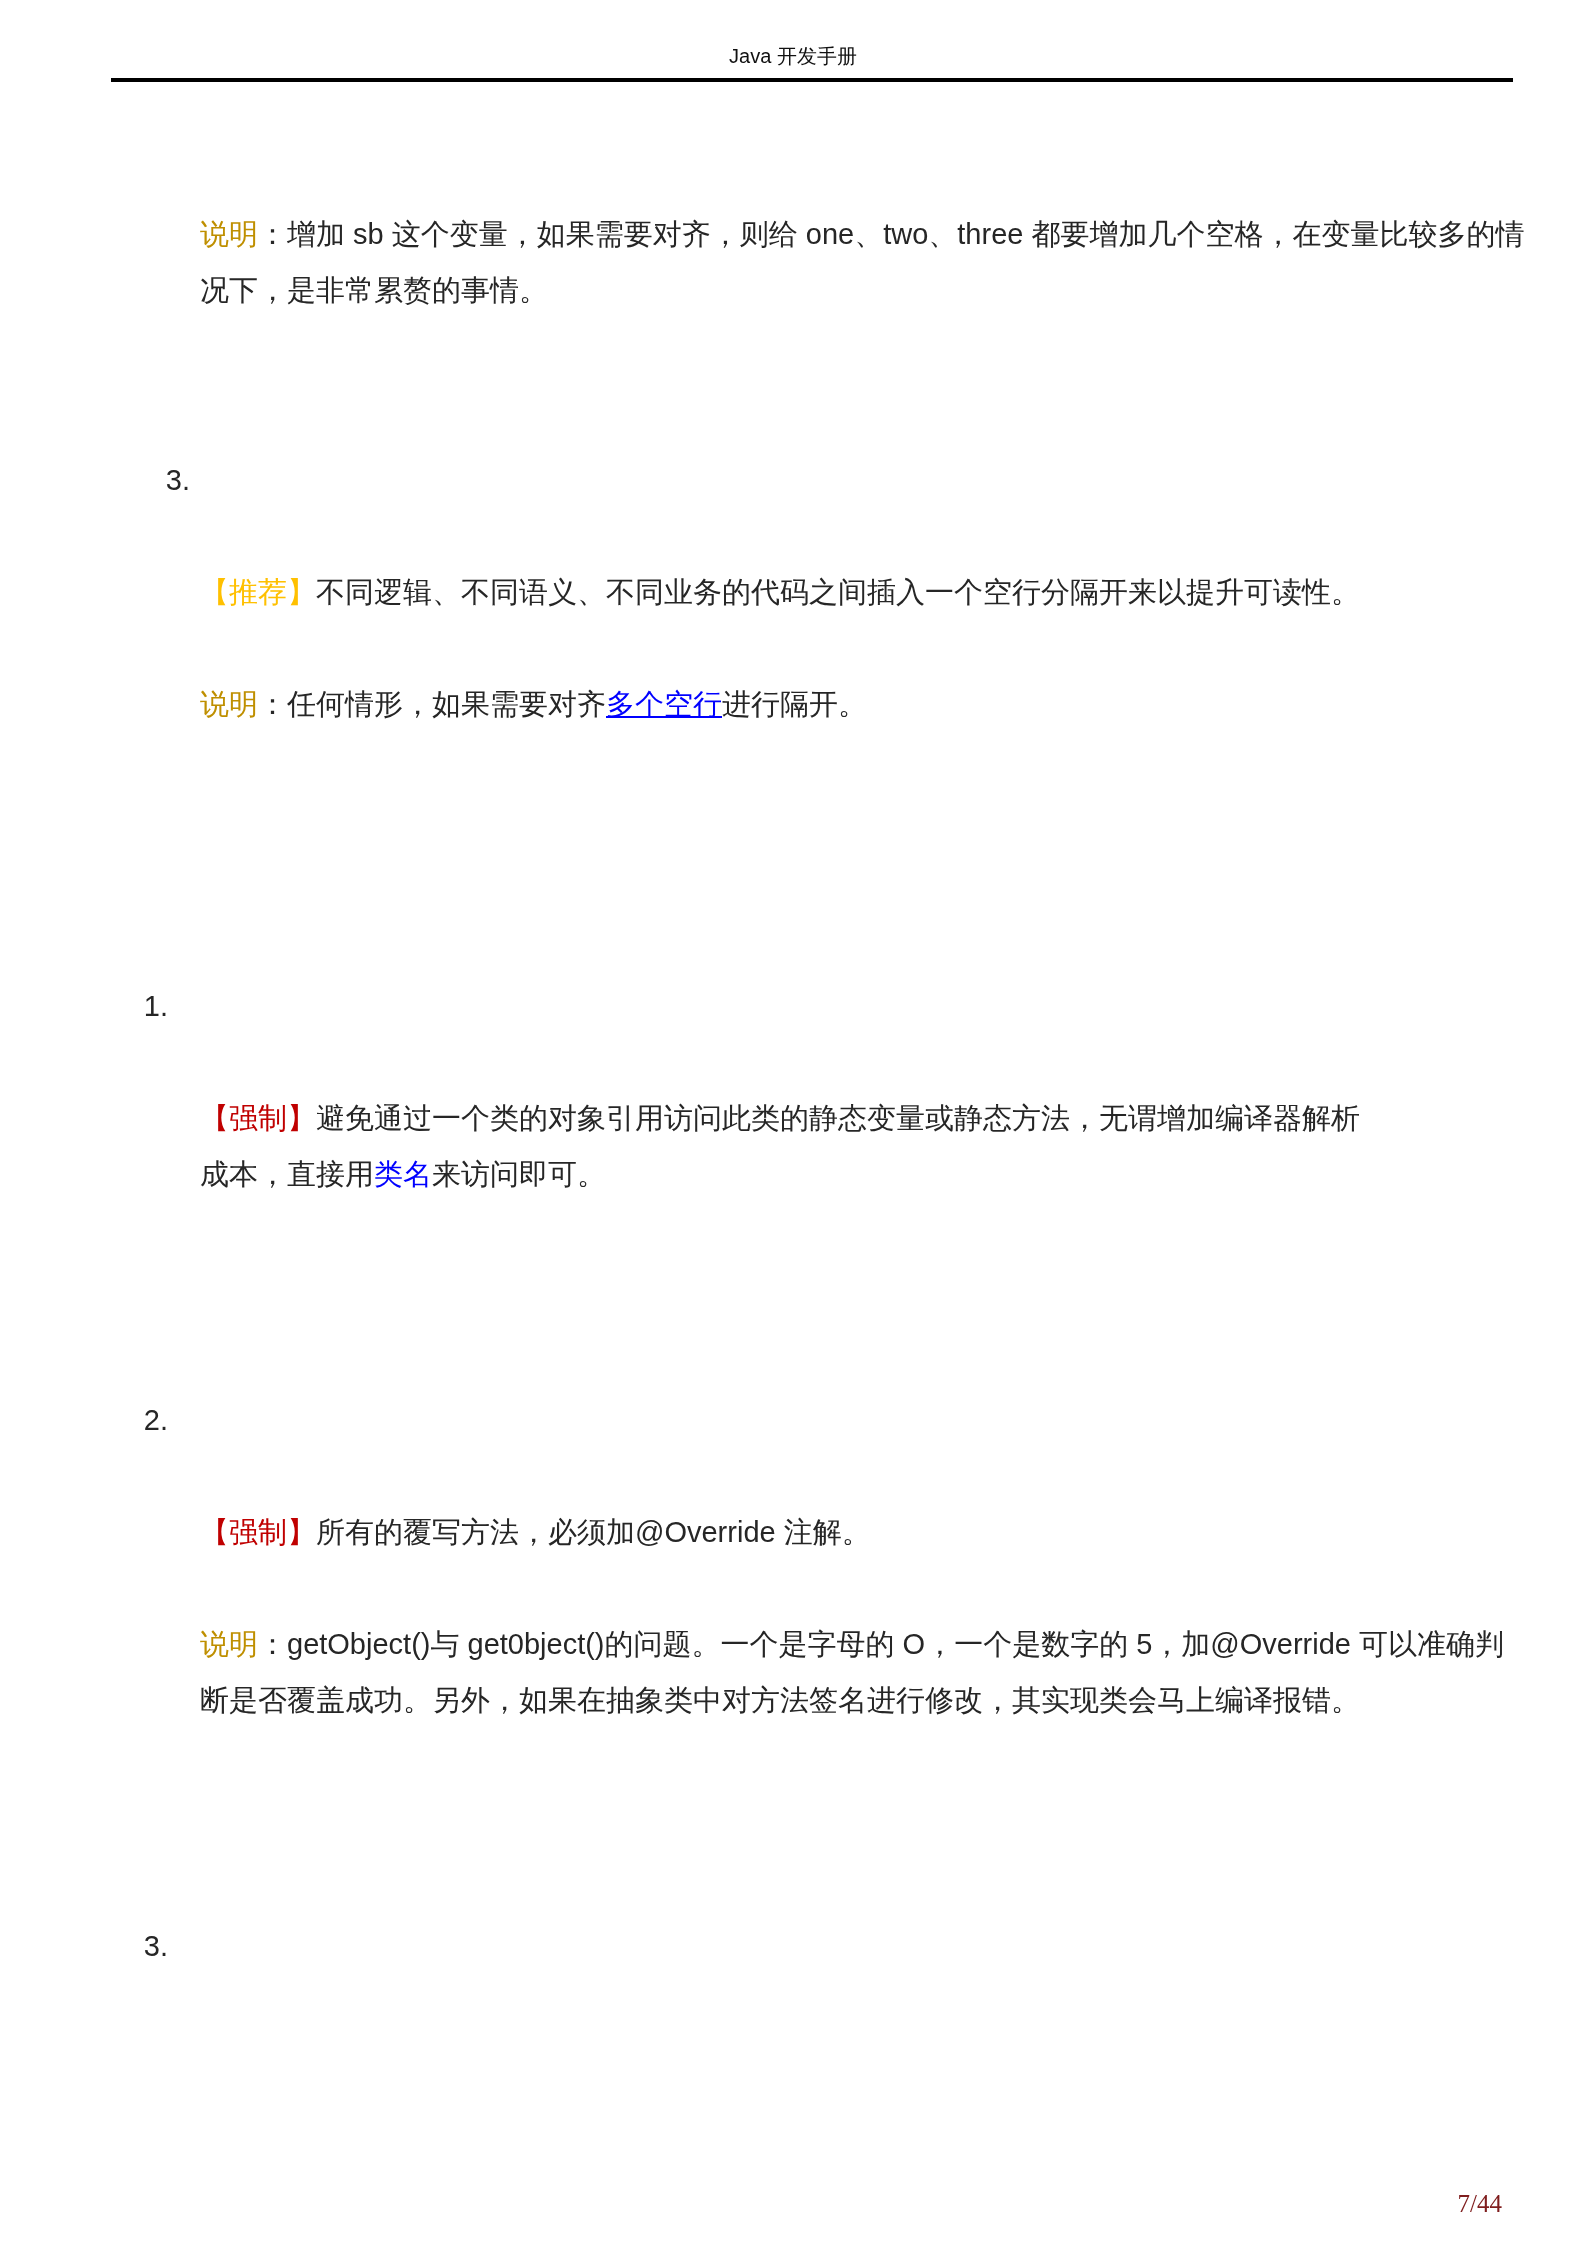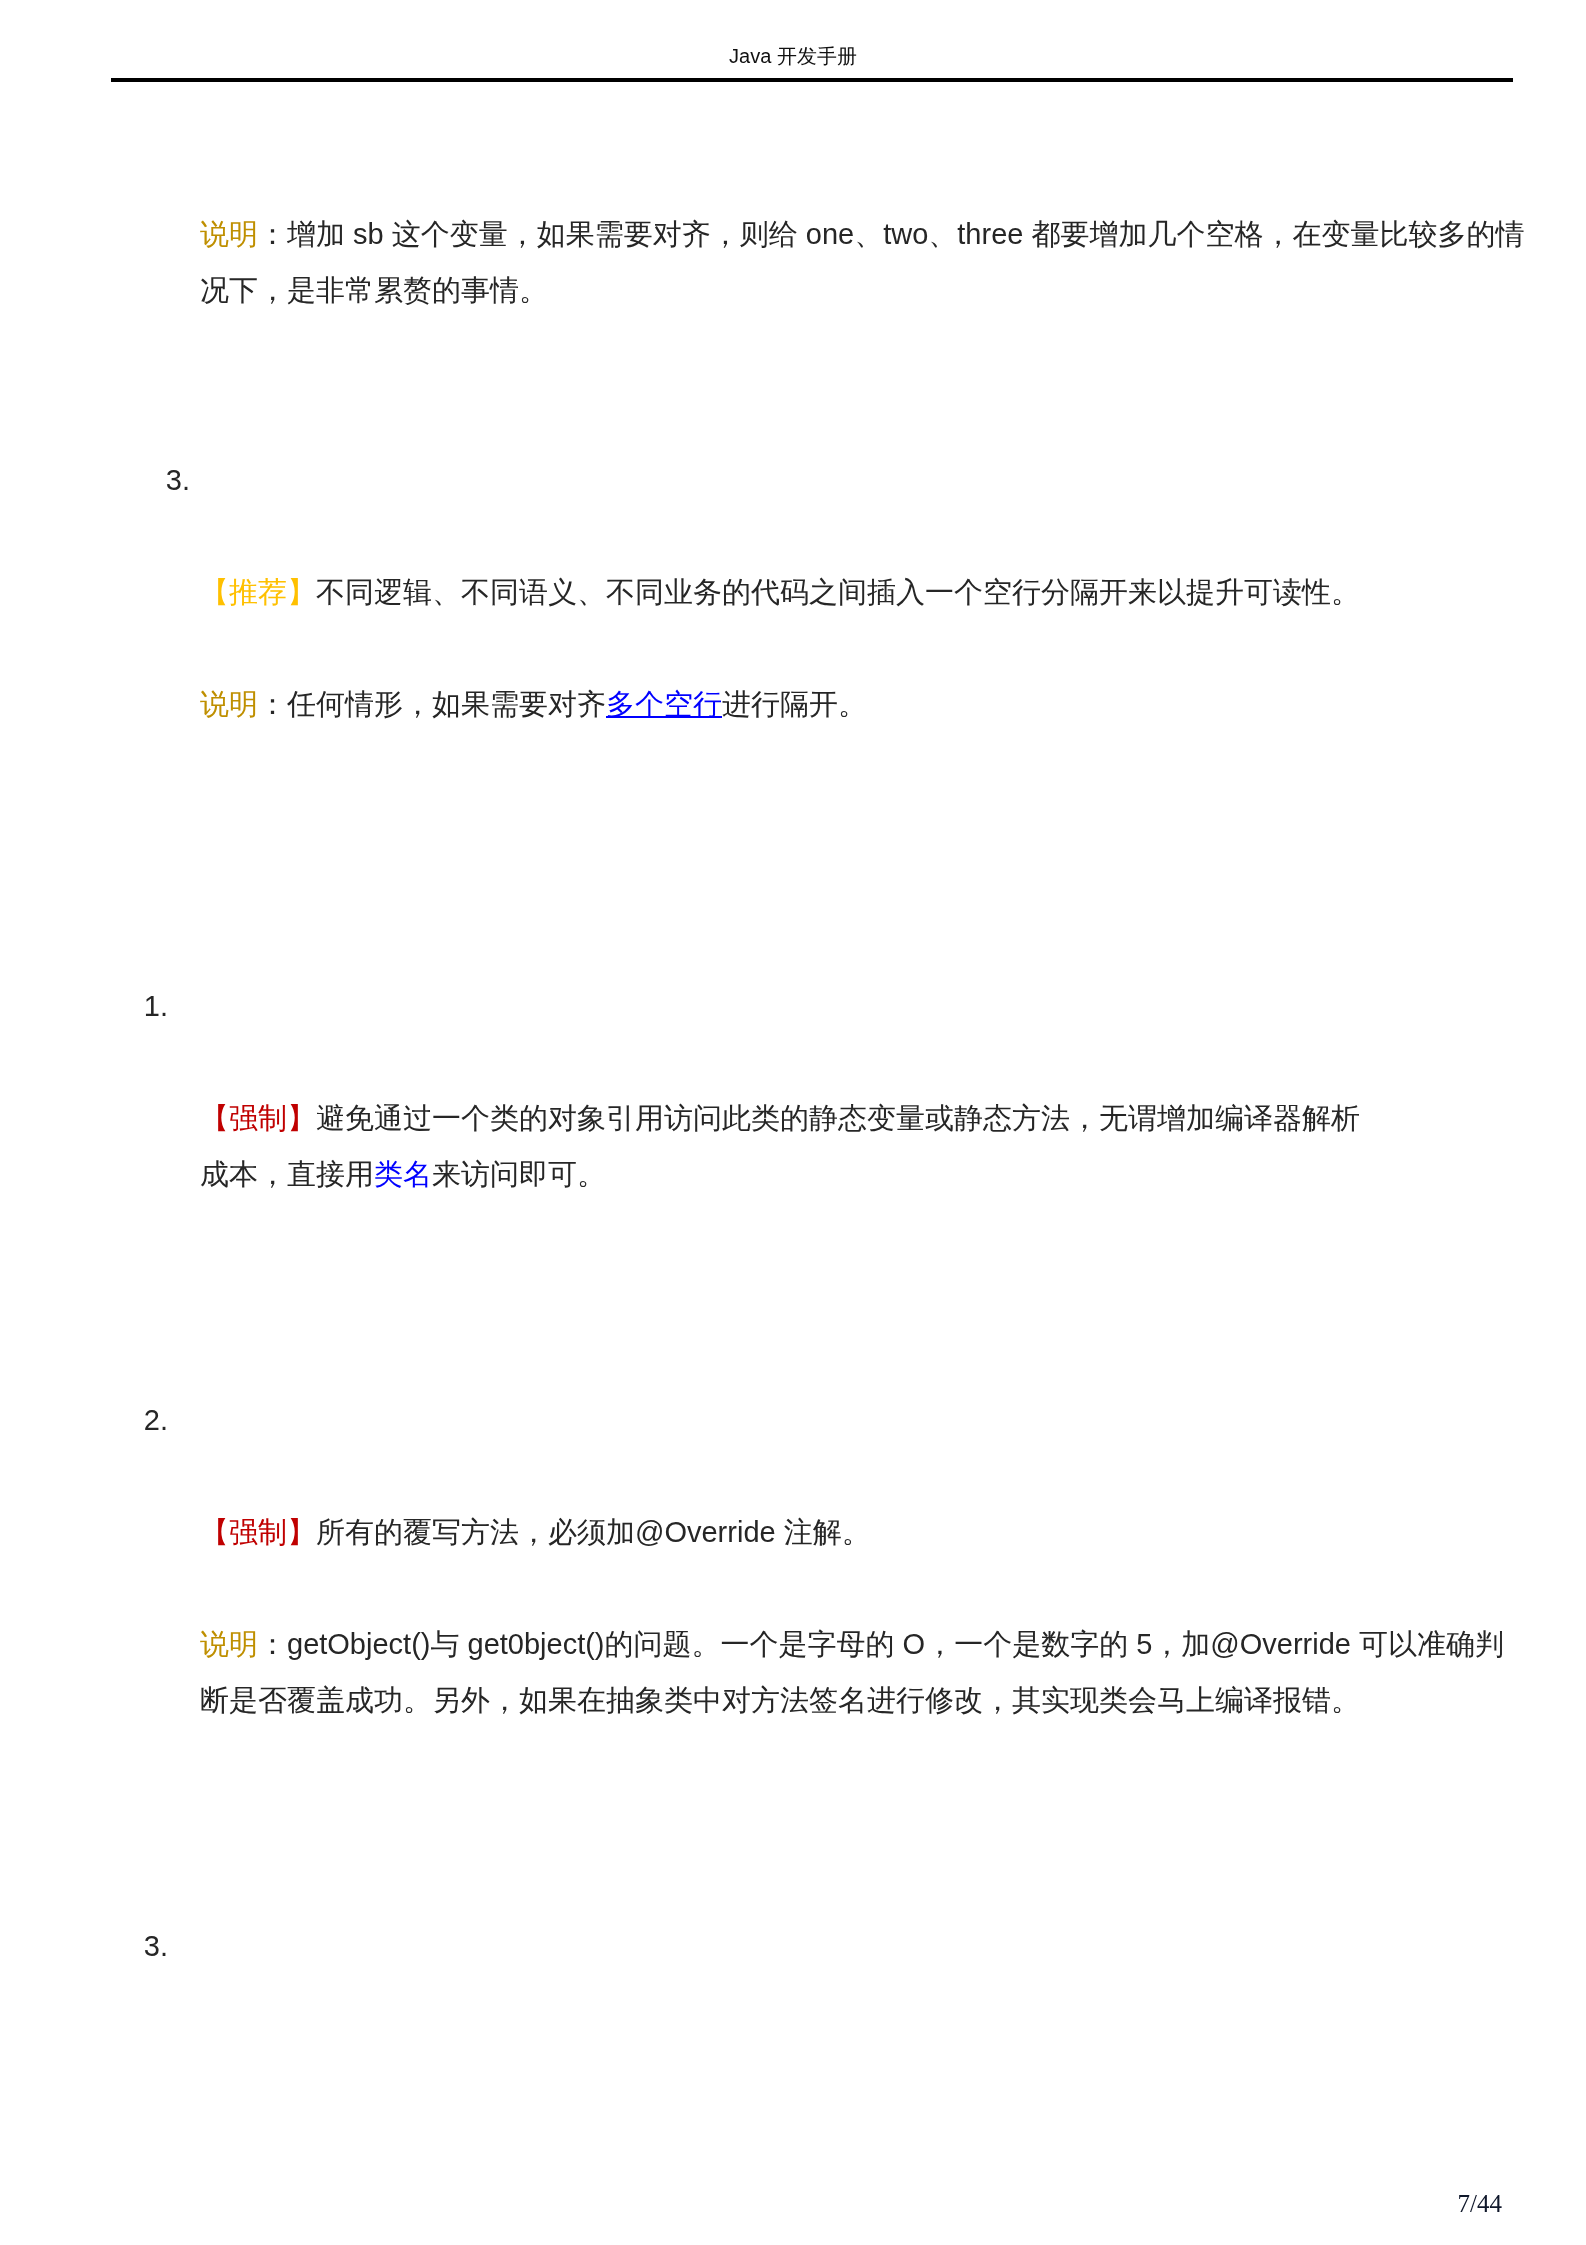--- a/index.html
+++ b/index.html
@@ -36,21 +36,21 @@
   .link.u { text-decoration:underline;text-align:right; }
   .section-heading {
     margin:105px 0 27px -100px;
     font-size:46px; line-height:62px; font-weight:bold; color:#000000;
     white-space:normal;
   }
   .section-heading .sec-title { margin-left:30px; }
   .page-num {
     position:absolute; top:2190px; right:84px;
     font-family:"Liberation Serif","DejaVu Serif",serif;
-    font-size:25px; line-height:28px; color:#0f172a;
+    font-size:25px; line-height:28px; color:#7f1d1d;
   }
 </style>
 </head>
 <body>
 
 <header>
   <div class="header-title">Java 开发手册</div>
   <div class="header-rule"></div>
 </header>
 

